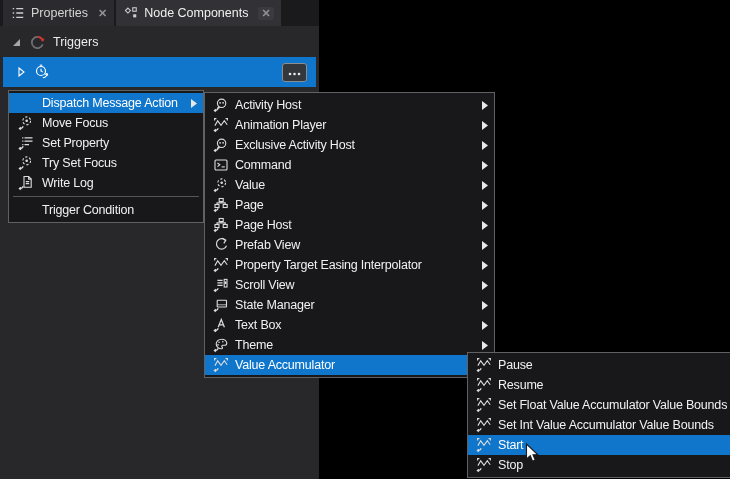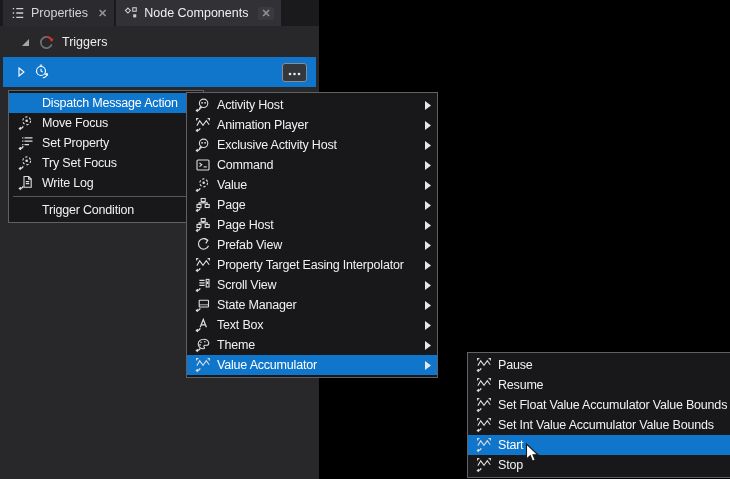--- a/index.html
+++ b/index.html
@@ -27,21 +27,21 @@
     white-space:nowrap;
   }
   .tab.active { background:var(--tab-active-bg,#313136); color:#f0f0f0; }
   .tab-icon { display:flex; align-items:center; }
   .tab-close { color:#8e9094; font-size:11px; margin-left:4px; font-weight:bold; }
   .tab.active .tab-close { background:#3a3a3f; padding:0 3px; border-radius:2px; }
 
   .triggers-row {
     position:absolute; left:0; top:30px; width:319px; height:24px;
     display:flex; align-items:center; color:#ececec; font-size:12.5px;
-    padding-left:21px;
+    padding-left:12px;
   }
   .expander { display:flex; margin-right:9px; }
   .triggers-icon { display:flex; margin-right:8px; }
 
   .trigger-row-selected {
     position:absolute; left:3px; top:57px; width:313px; height:30px;
     background:var(--highlight,#0f76cc);
     display:flex; align-items:center; color:#fff; font-size:12.5px;
   }
   .caret-collapsed { display:flex; margin-left:15px; }
@@ -54,21 +54,21 @@
   }
 
   
   .menu {
     position:absolute;
     background:var(--menu-bg,#18181b);
     border:1px solid var(--menu-border,#606165);
     padding:2px 0;
   }
   .menu-1 { left:8px;   top:90px;  width:196px; }
-  .menu-2 { left:186px; top:92px;  width:252px; }
+  .menu-2 { left:204px; top:92px;  width:291px; }
   .menu-3 { left:447px; top:352px; width:281px;margin-left:20px; }
 
   .menu-item {
     height:20px; display:flex; align-items:center;
     color:#f1f1f1; font-size:12.5px; letter-spacing:-0.2px;
     padding:0 5px 0 7px; white-space:nowrap;
   }
   .menu-item.highlighted { background:var(--highlight,#0f76cc); color:#fff; }
   .mi-icon { width:17px; height:16px; flex:none; margin-right:6px;
              display:flex; align-items:center; justify-content:center; }

